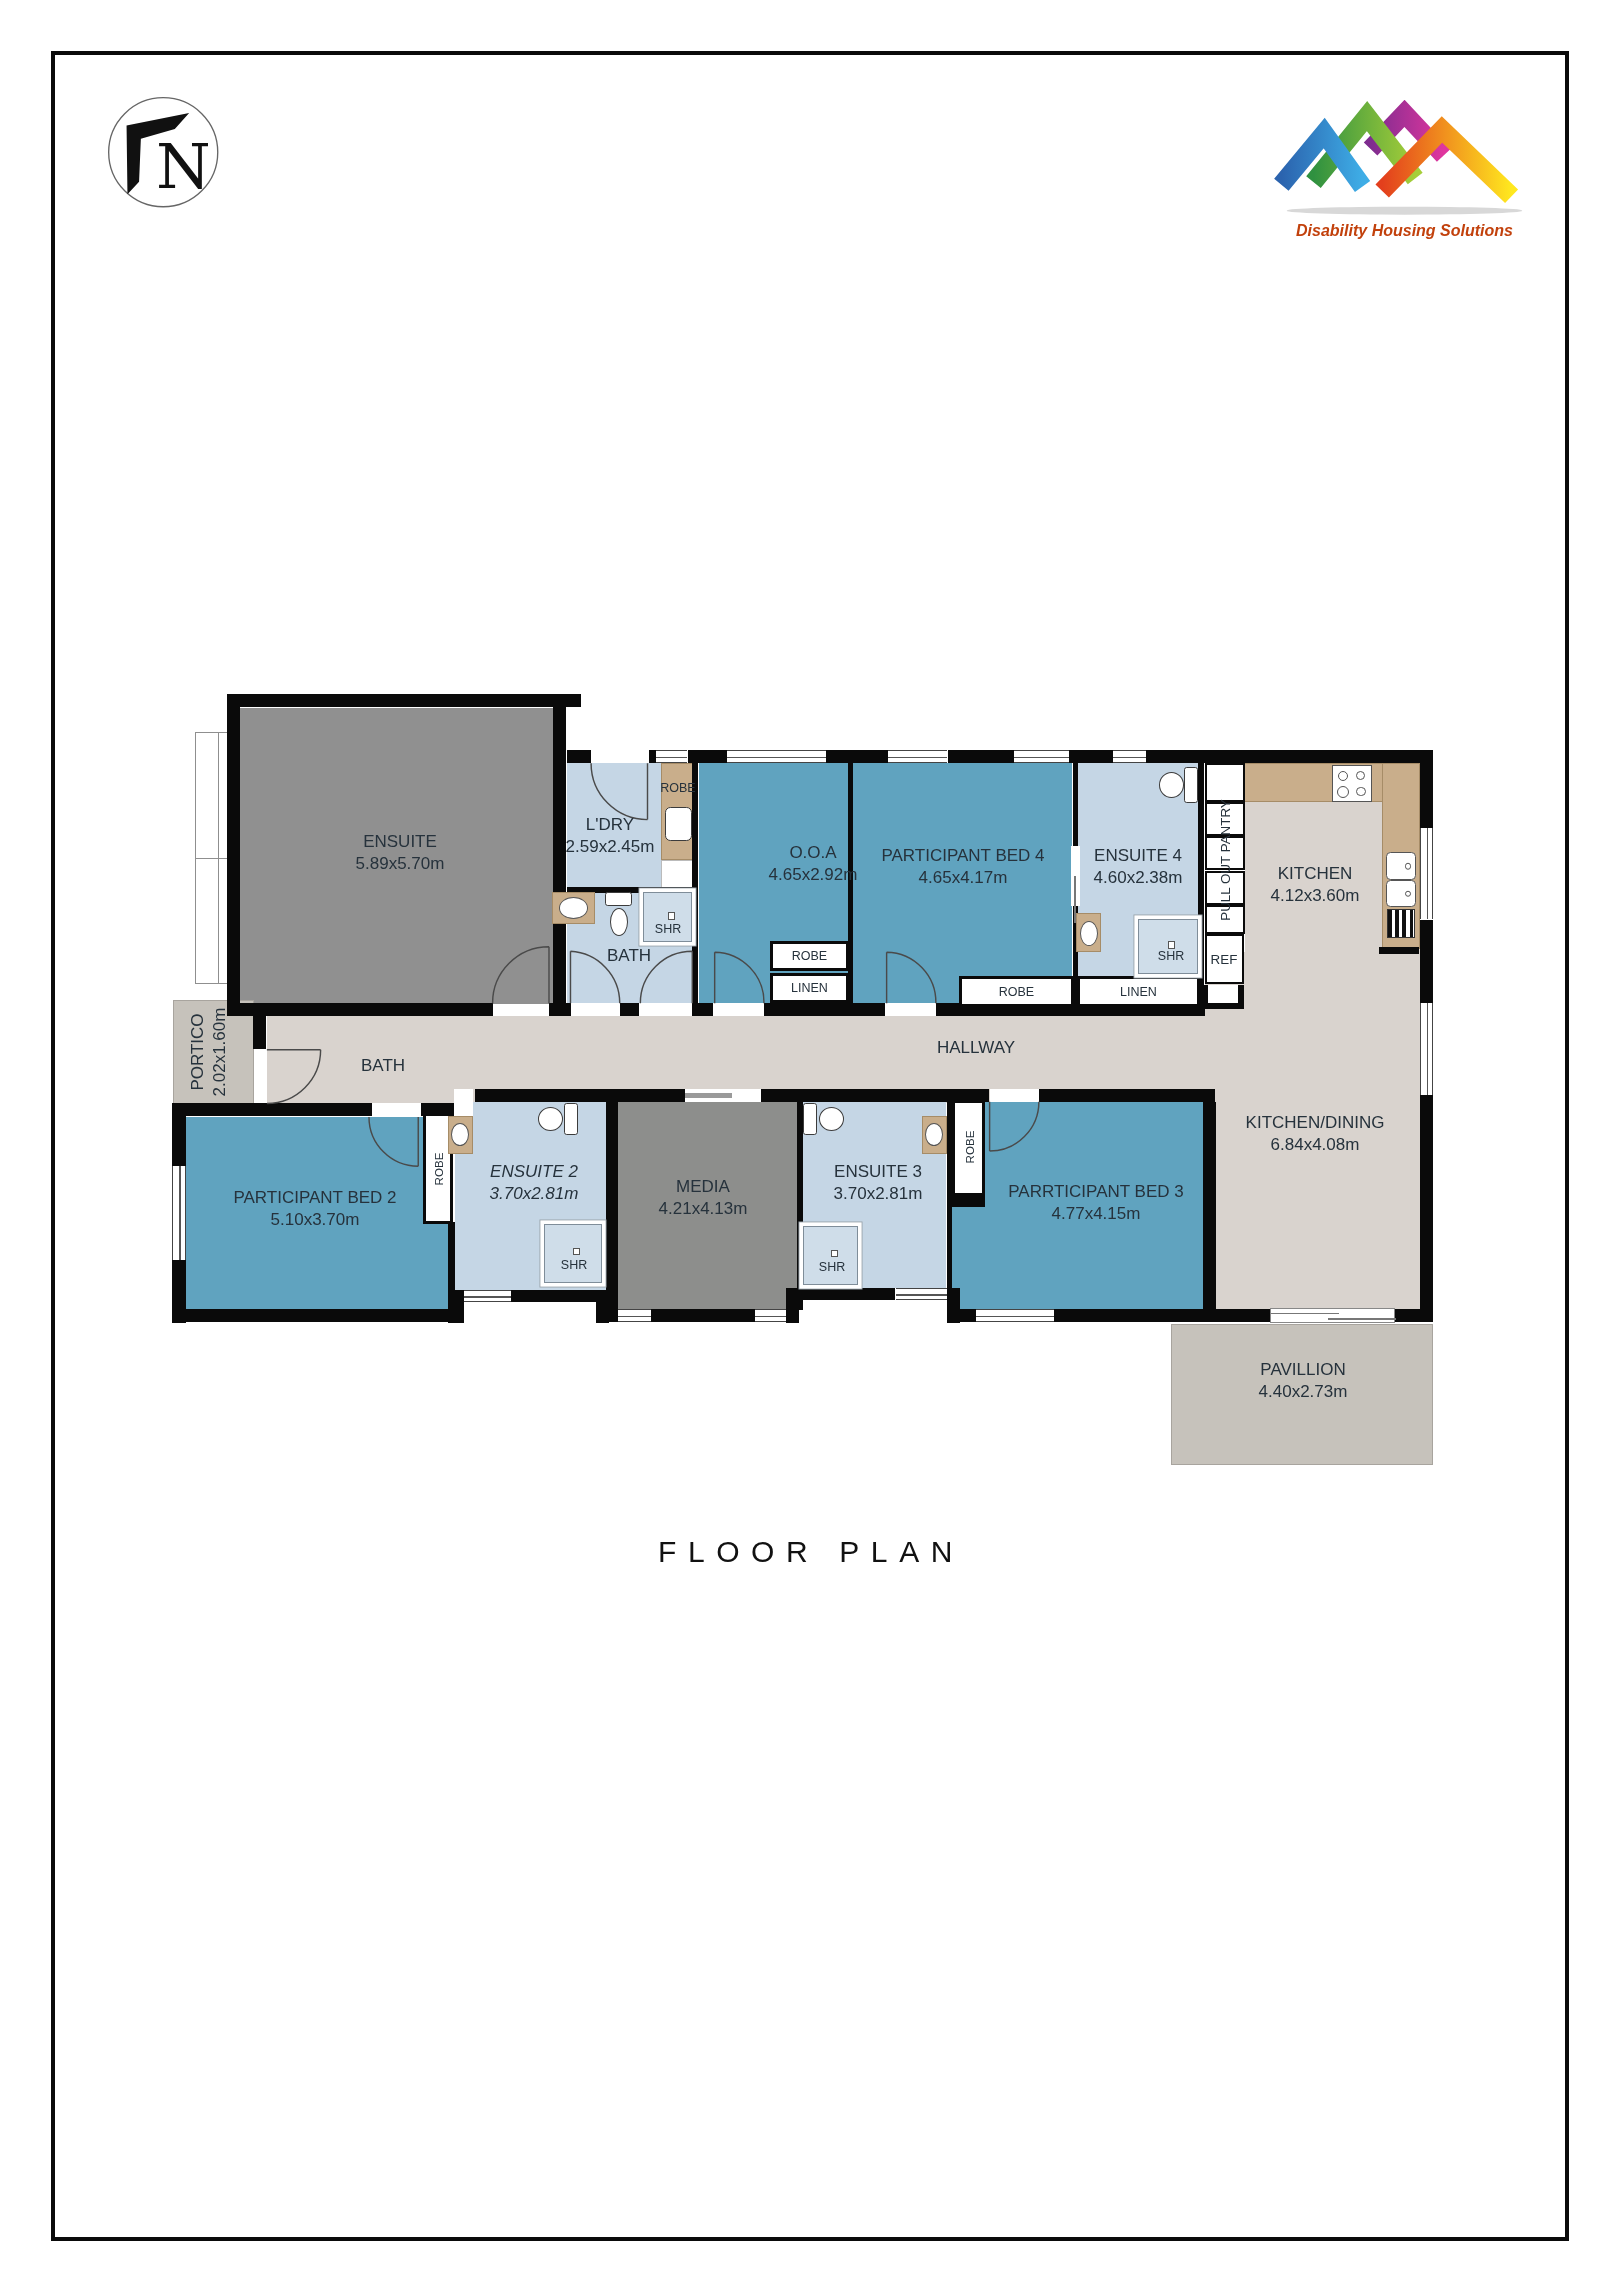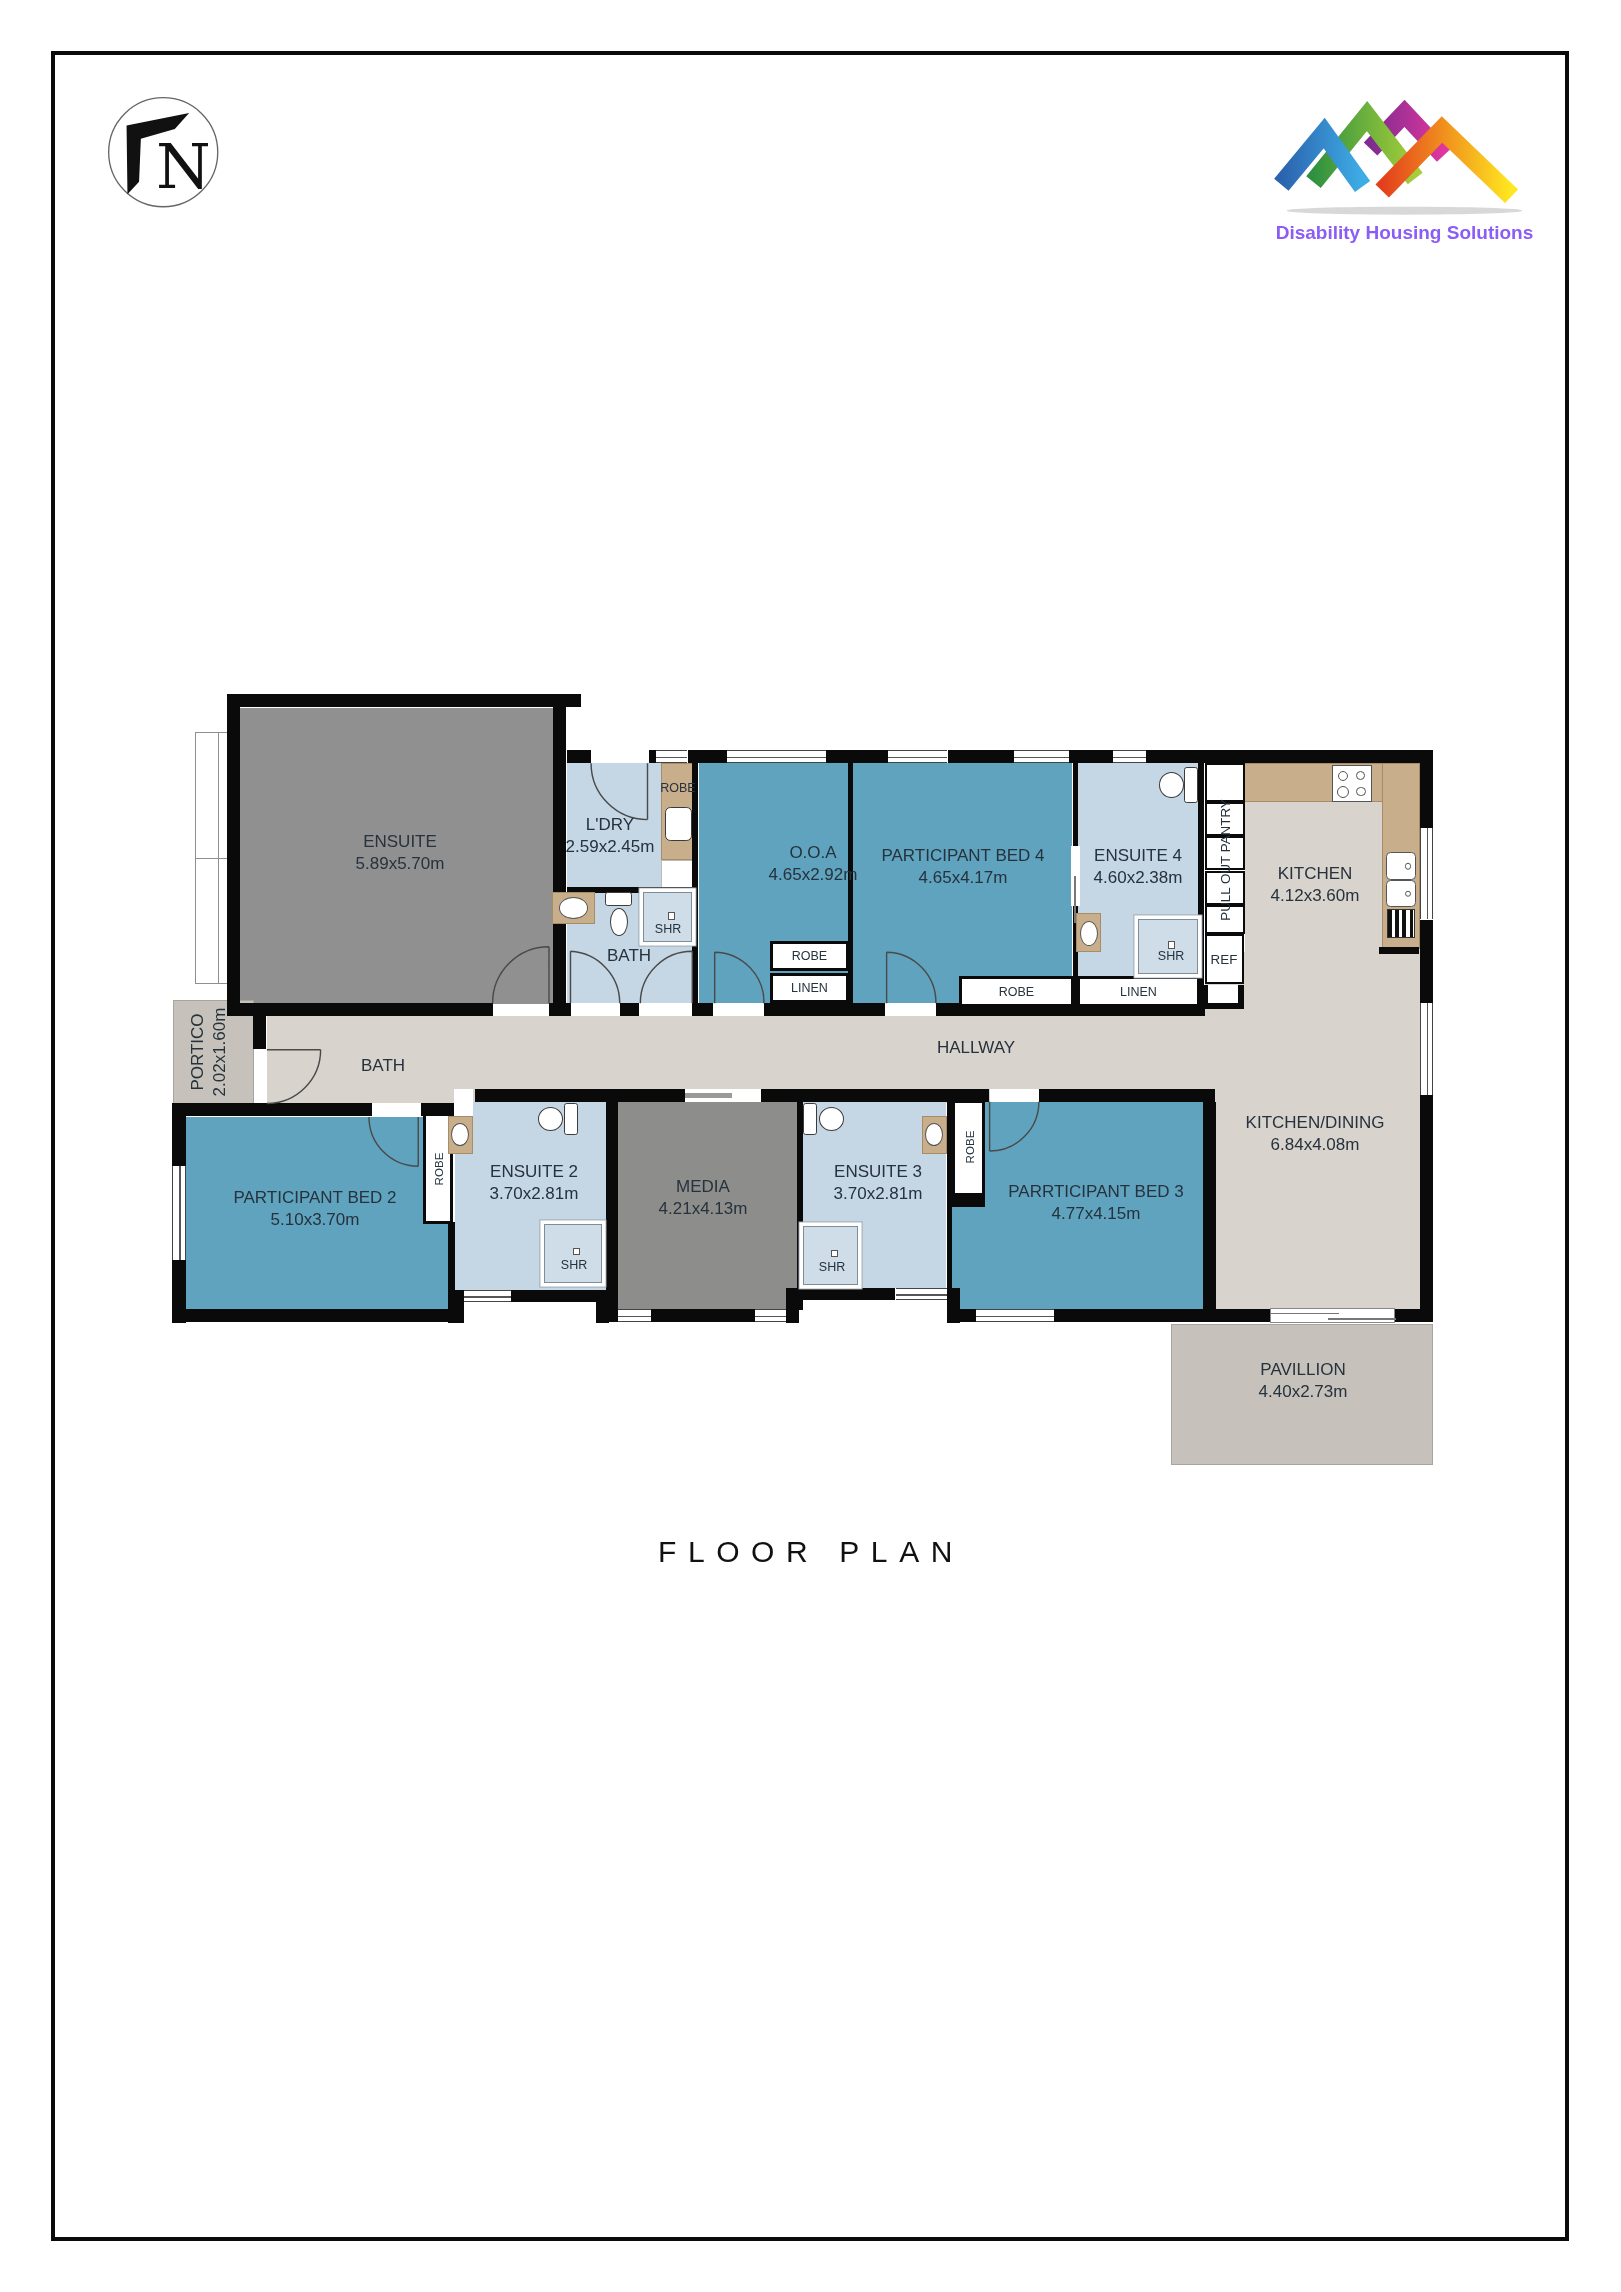--- a/index.html
+++ b/index.html
@@ -45,21 +45,21 @@
   .bowl{position:absolute;background:#fff;border:1.8px solid #3c3c3c;box-sizing:border-box;border-radius:50%;}
   .oval{position:absolute;background:#fff;border:1.8px solid #555;box-sizing:border-box;border-radius:50%;}
   .tub{position:absolute;background:#fff;border:1.8px solid #3c3c3c;border-radius:5.4px;box-sizing:border-box;}
   .sink{position:absolute;background:#fff;border:1.8px solid #555;border-radius:4.5px;box-sizing:border-box;}
   .sink::after{content:"";position:absolute;right:3.6px;top:50%;width:4.5px;height:4.5px;border:0.9px solid #555;border-radius:50%;transform:translateY(-50%);}
   .dw{position:absolute;background:repeating-linear-gradient(90deg,#111 0 3.6px,#fff 3.6px 7.2px);border:0.9px solid #333;box-sizing:border-box;}
   .leaf{position:absolute;background:#9a9a9a;}
   #title{position:absolute;left:811px;top:1552px;transform:translate(-50%,-50%);
          font-size:30px;letter-spacing:11.6px;color:#111;white-space:nowrap;}
   #logo-text{position:absolute;left:50%;top:122px;transform:translateX(-50%);
-             font-size:19px;font-weight:bold;color:#8b5cf6;white-space:nowrap;}
+             font-size:16px;font-weight:bold;color:#c2410c;white-space:nowrap;font-style:italic;}
   svg{display:block;}
 </style>
 </head>
 <body>
 
 <div id="page">
   <div id="frame"></div>
 
   <div class="abs" style="left:106px;top:95px;width:118px;height:118px;">
     <svg width="118" height="118" viewBox="0 0 132 132">
@@ -323,21 +323,21 @@
     <div>BATH</div>
   </div>
   <div class="rlbl rot" style="left:209px;top:1052px;">
     <div>PORTICO</div>
     <div>2.02x1.60m</div>
   </div>
   <div class="rlbl" style="left:315px;top:1209px;">
     <div>PARTICIPANT BED 2</div>
     <div>5.10x3.70m</div>
   </div>
-  <div class="rlbl" style="left:534px;top:1183px;">
+  <div class="rlbl" style="left:534px;top:1183px;font-style:italic;">
     <div>ENSUITE 2</div>
     <div>3.70x2.81m</div>
   </div>
   <div class="rlbl" style="left:703px;top:1198px;">
     <div>MEDIA</div>
     <div>4.21x4.13m</div>
   </div>
   <div class="rlbl" style="left:878px;top:1183px;">
     <div>ENSUITE 3</div>
     <div>3.70x2.81m</div>

